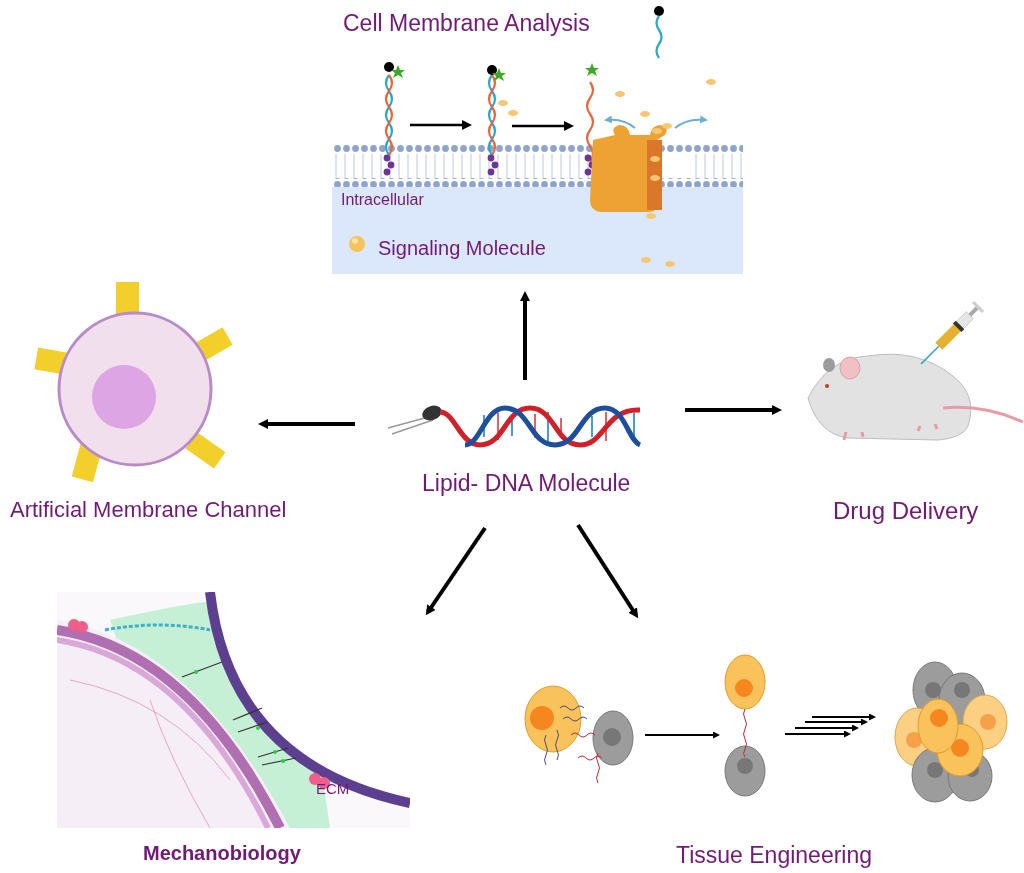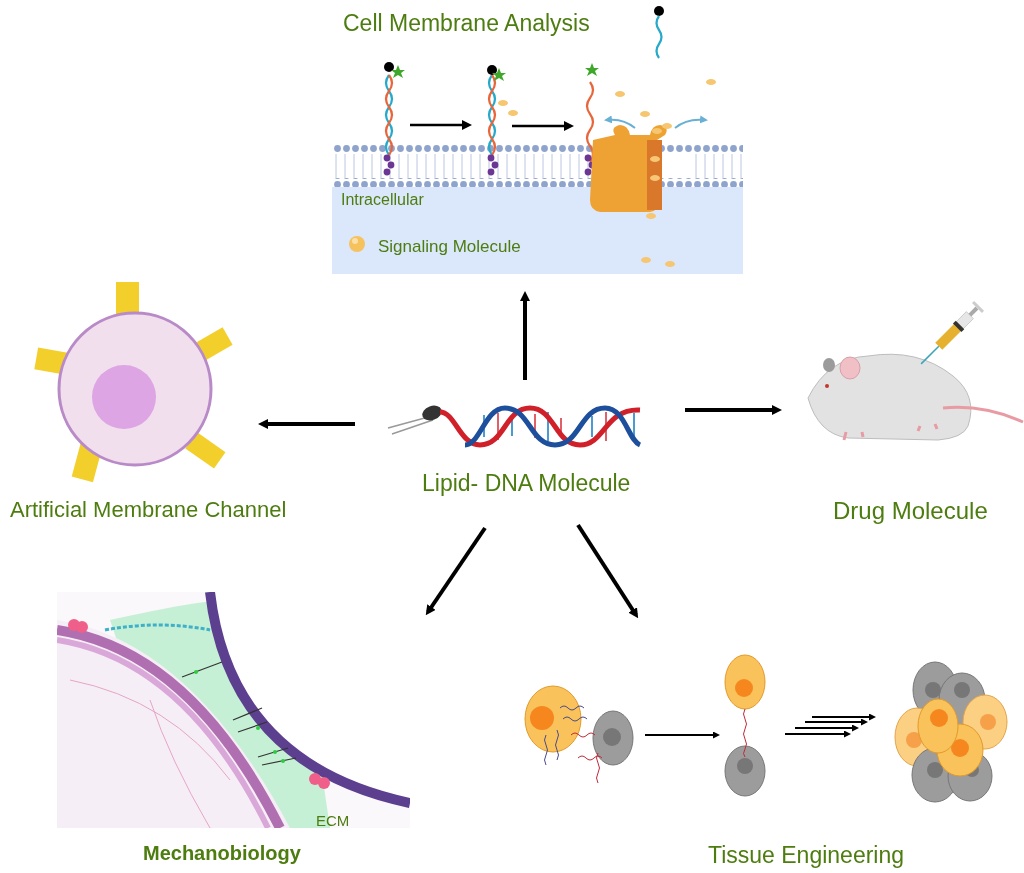--- a/index.html
+++ b/index.html
@@ -1,26 +1,26 @@
 <!DOCTYPE html>
 <html><head>
 <meta charset="utf-8">
 <style>
   html, body { margin: 0; padding: 0; background: #ffffff; }
   body { width: 1024px; height: 873px; position: relative; overflow: hidden; font-family: "Liberation Sans", sans-serif; }
-  .label { position: absolute; color: #4d7c0f; font-family: "Liberation Sans", sans-serif; white-space: nowrap; }
+  .label { position: absolute; color: #701a75; font-family: "Liberation Sans", sans-serif; white-space: nowrap; }
   .title-top { left: 343px; top: 10px; font-size: 23px; }
   .lbl-amc { left: 10px; top: 497px; font-size: 22px; }
   .lbl-lipid { left: 422px; top: 470px; font-size: 23px; }
   .lbl-drug { left: 833px; top: 497px; font-size: 24px; }
   .lbl-mech { left: 143px; top: 842px; font-size: 20px; font-weight: bold; }
-  .lbl-tissue { left: 676px; top: 842px; font-size: 23px; margin-left: 32px; }
+  .lbl-tissue { left: 676px; top: 842px; font-size: 23px; }
   .lbl-intra { left: 341px; top: 191px; font-size: 16px; }
-  .lbl-signal { left: 378px; top: 237px; font-size: 17px; }
-  .lbl-ecm { left: 316px; top: 812px; font-size: 15px; }
+  .lbl-signal { left: 378px; top: 237px; font-size: 20px; }
+  .lbl-ecm { left: 316px; top: 780px; font-size: 15px; }
   svg.canvas { position: absolute; left: 0; top: 0; }
 </style>
 </head>
 <body>
 
 <svg class="canvas" width="1024" height="873" viewBox="0 0 1024 873">
   <defs>
     <marker id="ah" markerWidth="10" markerHeight="10" refX="6" refY="5" orient="auto" markerUnits="userSpaceOnUse">
       <path d="M0,0 L10,5 L0,10 z" fill="#000"></path>
     </marker>
@@ -250,16 +250,16 @@
         <circle cx="939" cy="718" r="9" fill="#f6871f"></circle>
     </g>
   </g>
 </svg>
 
 <div class="label title-top">Cell Membrane Analysis</div>
 <div class="label lbl-intra">Intracellular</div>
 <div class="label lbl-signal">Signaling Molecule</div>
 <div class="label lbl-amc">Artificial Membrane Channel</div>
 <div class="label lbl-lipid">Lipid- DNA Molecule</div>
-<div class="label lbl-drug">Drug Molecule</div>
+<div class="label lbl-drug">Drug Delivery</div>
 <div class="label lbl-ecm">ECM</div>
 <div class="label lbl-mech">Mechanobiology</div>
 <div class="label lbl-tissue">Tissue Engineering</div>
 
 </body></html>

